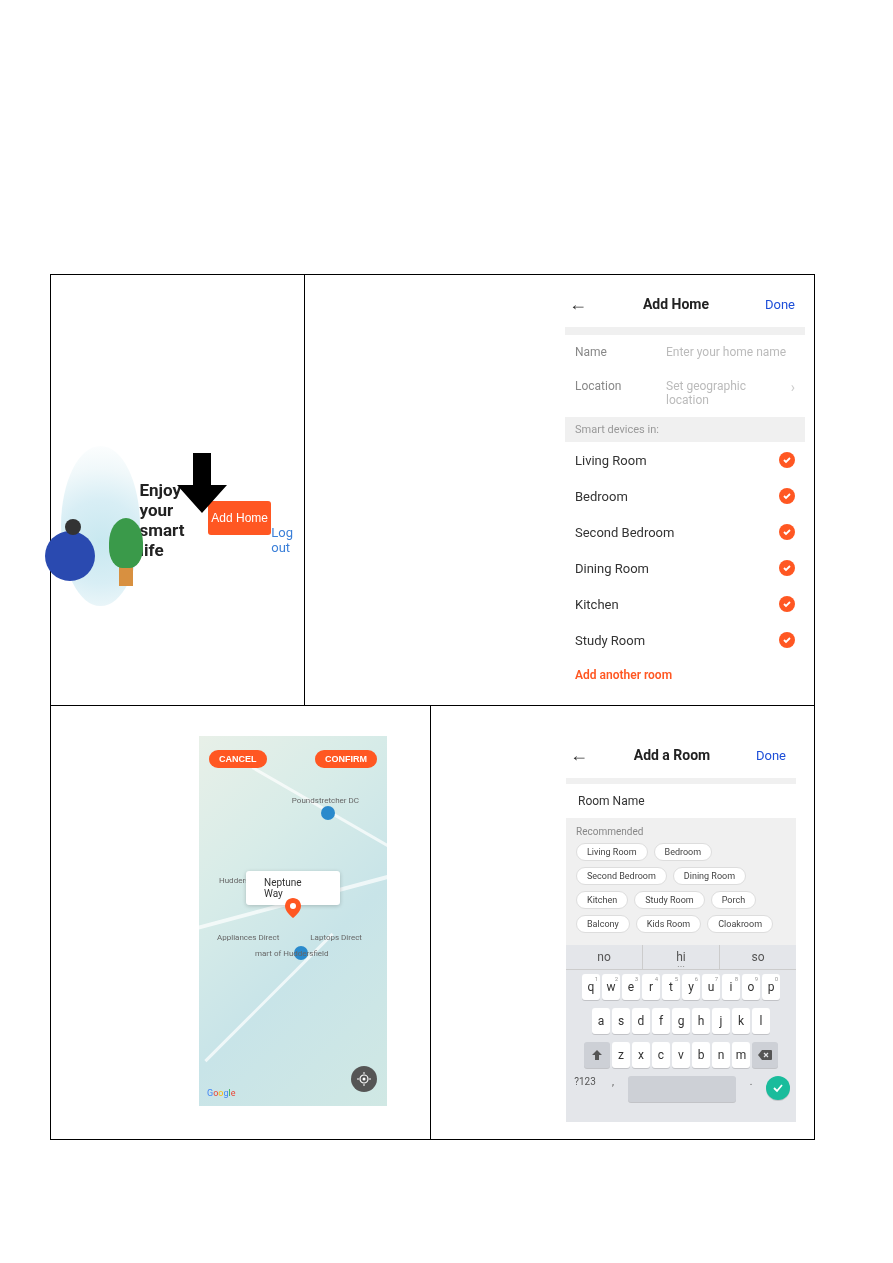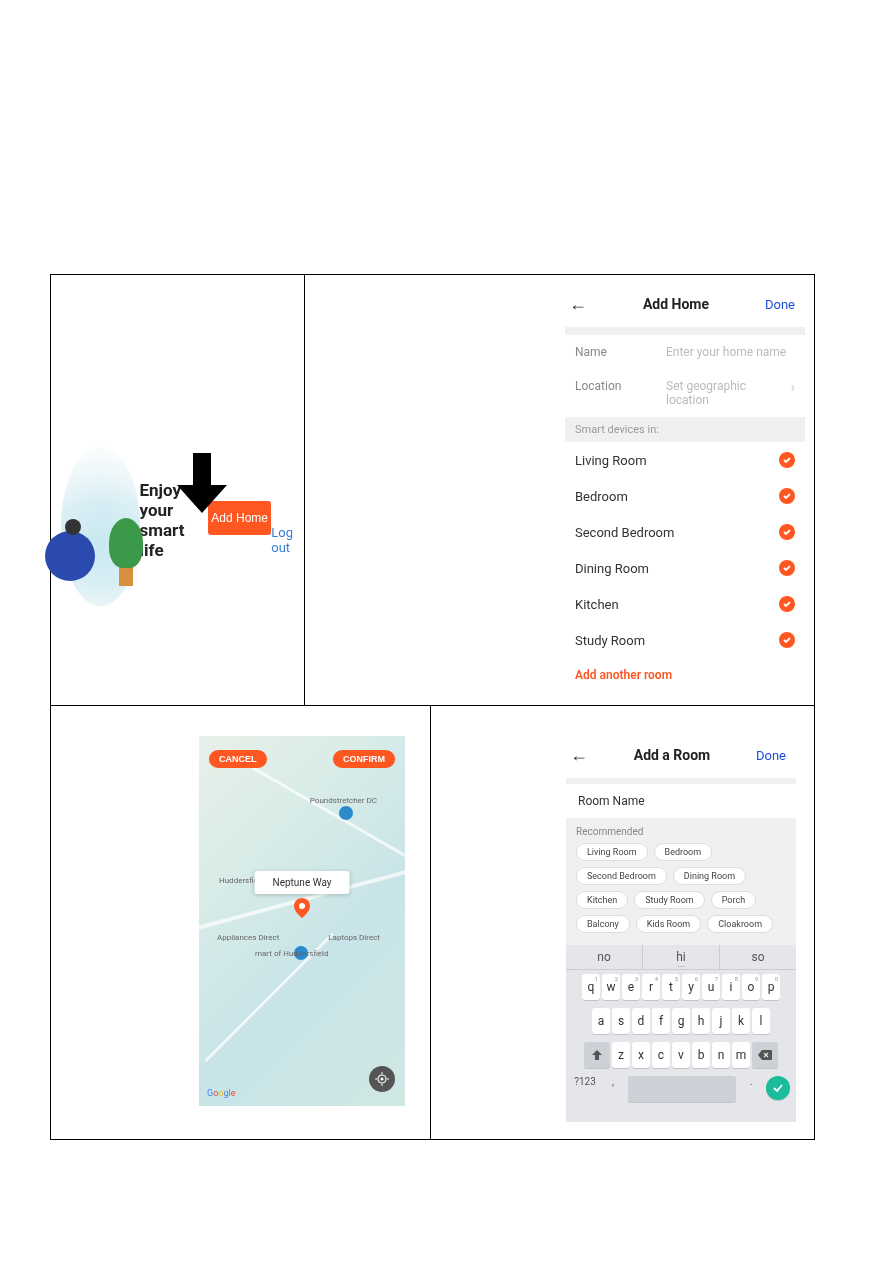--- a/index.html
+++ b/index.html
@@ -82,21 +82,21 @@
   .check svg { display:block; }
   .add-another { padding:10px 10px; font-size:12px; font-weight:600; color:#ff5722; cursor:pointer; }
 
   
   .row2 { display:flex; border:1px solid #000; border-top:none; height:434px; }
   .cell2a { width:380px; border-right:1px solid #000; background:#fff; position:relative; }
   .cell2b { flex:1; background:#fff; position:relative; }
 
   
   .screen3 {
-    position:absolute; left:148px; top:30px; width:206px; height:370px;
+    position:absolute; left:148px; top:30px; width:188px; height:370px;
     background: linear-gradient(135deg, #e8f0e8 0%, #d8ece8 30%, #c8e4e8 60%, #d0e8e4 100%);
     overflow:hidden;
   }
   .map-road { position:absolute; background:rgba(255,255,255,0.7); }
   .road1 { width:300px; height:4px; top:160px; left:-40px; transform:rotate(-15deg); }
   .road2 { width:200px; height:3px; top:80px; left:40px; transform:rotate(30deg); }
   .road3 { width:180px; height:3px; top:260px; left:-20px; transform:rotate(-45deg); }
   .map-btn { position:absolute; top:14px; padding:4px 10px; border-radius:12px; background:#ff5722; color:#fff; font-size:9px; font-weight:600; border:none; cursor:pointer; }
   .cancel-btn { left:10px; }
   .confirm-btn { right:10px; }

